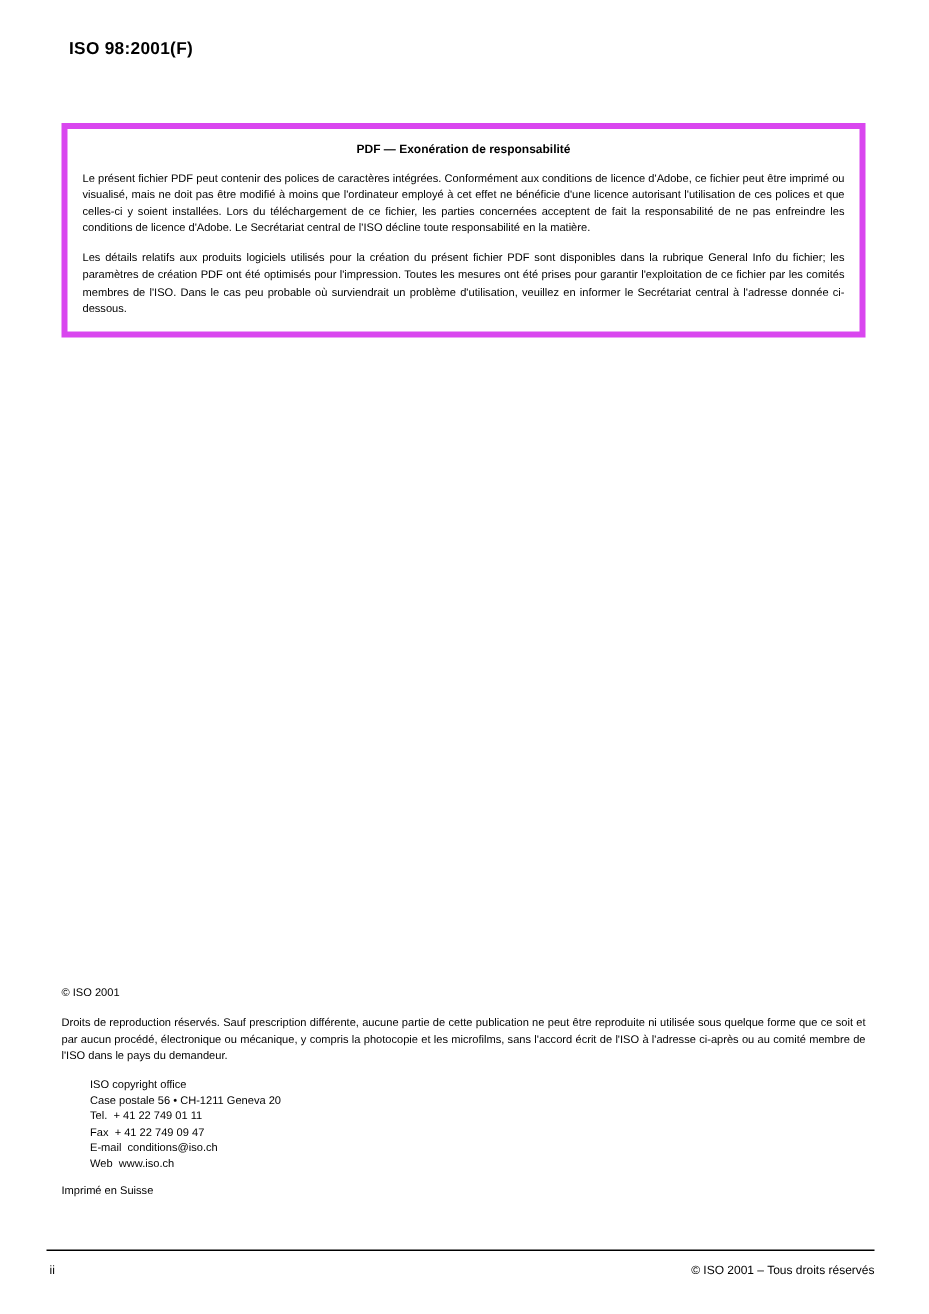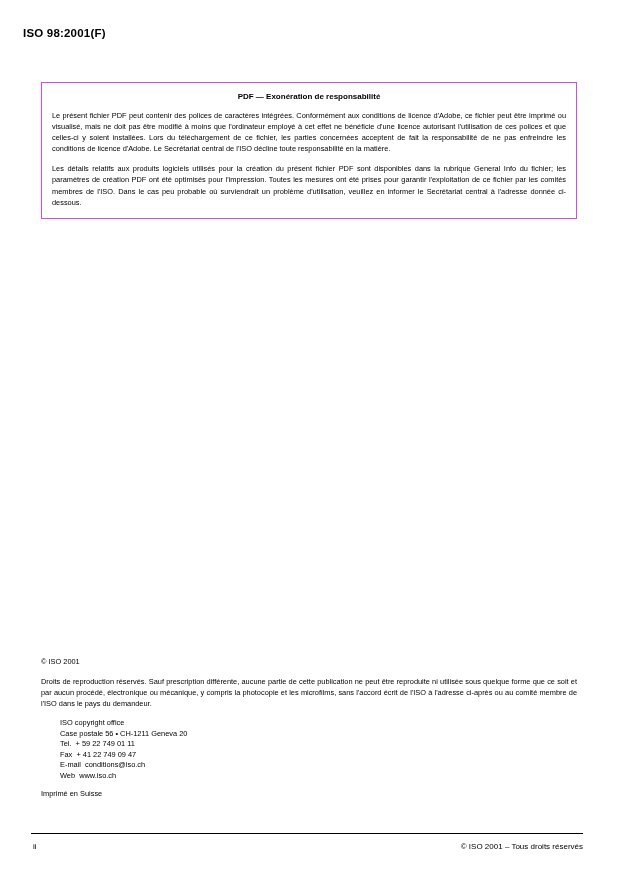--- a/index.html
+++ b/index.html
@@ -16,32 +16,32 @@
     overflow: hidden;
   }
   .page {
     position: absolute;
     left: 0; top: 0;
     width: 619px;
     height: 876px;
   }
   .header-title {
     position: absolute;
-    left: 23px;
+    left: 46px;
     top: 27px;
     font-size: 11.5px;
     font-weight: bold;
     letter-spacing: 0.2px;
   }
   .disclaimer-box {
     position: absolute;
     left: 41px;
     top: 82px;
     width: 536px;
-    border: 1px solid #d946ef;
+    border: 4px solid #d946ef;
     box-sizing: border-box;
     padding: 8px 10px 10px 10px;
   }
   .disclaimer-title {
     text-align: center;
     font-size: 8px;
     font-weight: bold;
     margin: 1px 0 9px 0;
   }
   .disclaimer-p {
@@ -120,21 +120,21 @@
     <p class="disclaimer-p">Les détails relatifs aux produits logiciels utilisés pour la création du présent fichier PDF sont disponibles dans la rubrique General Info du fichier; les paramètres de création PDF ont été optimisés pour l'impression. Toutes les mesures ont été prises pour garantir l'exploitation de ce fichier par les comités membres de l'ISO. Dans le cas peu probable où surviendrait un problème d'utilisation, veuillez en informer le Secrétariat central à l'adresse donnée ci-dessous.</p>
   </div>
 
   <div class="copyright-line">© ISO 2001</div>
 
   <div class="repro-note">Droits de reproduction réservés. Sauf prescription différente, aucune partie de cette publication ne peut être reproduite ni utilisée sous quelque forme que ce soit et par aucun procédé, électronique ou mécanique, y compris la photocopie et les microfilms, sans l'accord écrit de l'ISO à l'adresse ci-après ou au comité membre de l'ISO dans le pays du demandeur.</div>
 
   <div class="address-block">
     <div>ISO copyright office</div>
     <div>Case postale 56 • CH-1211 Geneva 20</div>
-    <div>Tel.  + 59 22 749 01 11</div>
+    <div>Tel.  + 41 22 749 01 11</div>
     <div>Fax  + 41 22 749 09 47</div>
     <div>E-mail  conditions@iso.ch</div>
     <div>Web  www.iso.ch</div>
   </div>
 
   <div class="printed-line">Imprimé en Suisse</div>
 
   <div class="footer-rule"></div>
 
   <div class="footer-page">ii</div>

